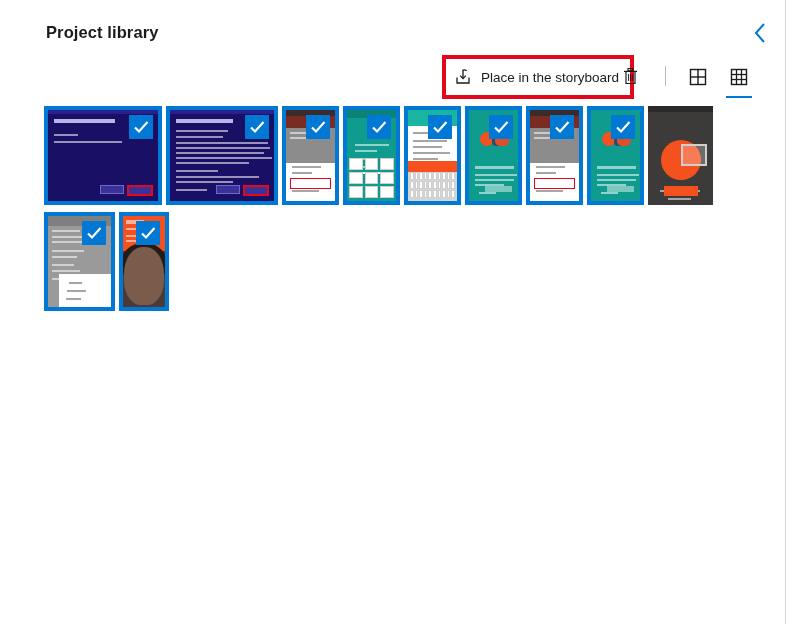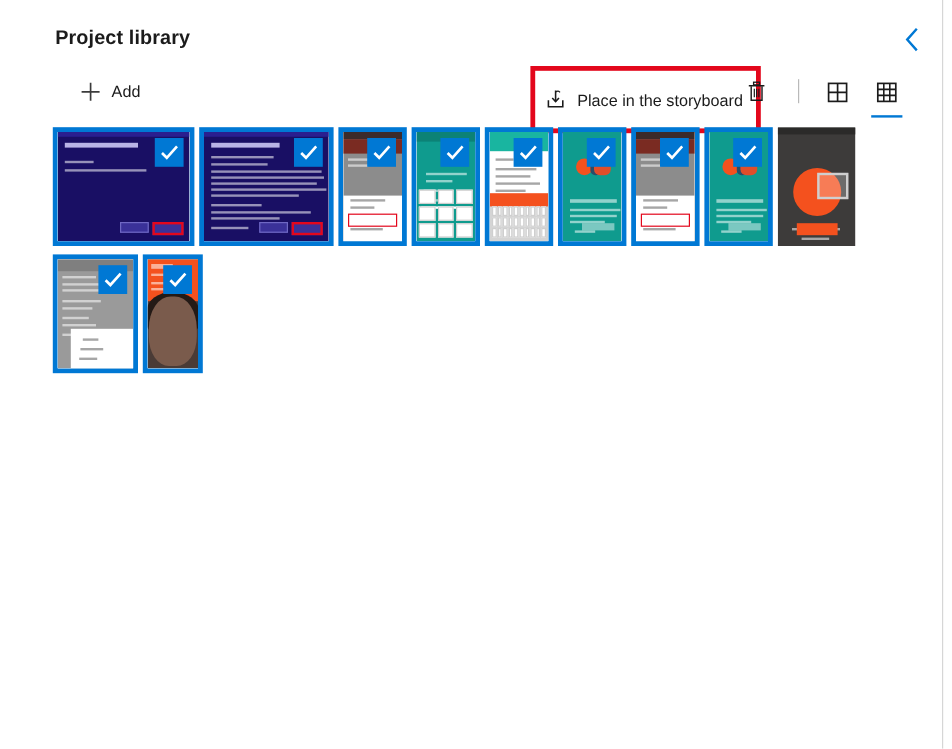--- a/index.html
+++ b/index.html
@@ -82,21 +82,21 @@
 
   #place-storyboard-wrap {
     position: absolute;
     left: 396px;
     top: -3px;
     border: 4px solid #e3071c;
     background: #ffffff;
     padding: 0;
   }
   #place-storyboard-button {
-    height: 48px;
+    height: 36px;
     padding: 0 11px 0 8px;
   }
 
   #delete-button {
     position: absolute;
     left: 568px;
     top: 2px;
     padding: 0 8px;
   }
 
@@ -230,27 +230,20 @@
 <div id="page-title">Project library</div>
 
 <div id="collapse-button">
   <svg width="14" height="22" viewBox="0 0 14 22">
     <polyline points="11,2 3,11 11,20" fill="none" stroke="#0078d4" stroke-width="2"></polyline>
   </svg>
 </div>
 
 <div id="command-bar">
 
-  <button class="cmd-btn" id="add-button">
-    <svg width="17" height="17" viewBox="0 0 17 17">
-      <line x1="8.5" y1="1" x2="8.5" y2="16" stroke="#3b3b3b" stroke-width="1.4"></line>
-      <line x1="1" y1="8.5" x2="16" y2="8.5" stroke="#3b3b3b" stroke-width="1.4"></line>
-    </svg>
-    <span>Add</span>
-  </button>
 
   <div id="place-storyboard-wrap">
     <button class="cmd-btn" id="place-storyboard-button">
       <svg width="18" height="18" viewBox="0 0 18 18">
         <path d="M3 9.5 V15 H15 V9.5" fill="none" stroke="#1b1b1b" stroke-width="1.3"></path>
         <line x1="9" y1="1.5" x2="9" y2="10.5" stroke="#1b1b1b" stroke-width="1.3"></line>
         <polyline points="6.2,7.6 9,10.6 11.8,7.6" fill="none" stroke="#1b1b1b" stroke-width="1.3"></polyline>
         <path d="M9 2.6 q2.4 -1.6 3.6 0.4" fill="none" stroke="#1b1b1b" stroke-width="1.1"></path>
       </svg>
       <span>Place in the storyboard</span>

